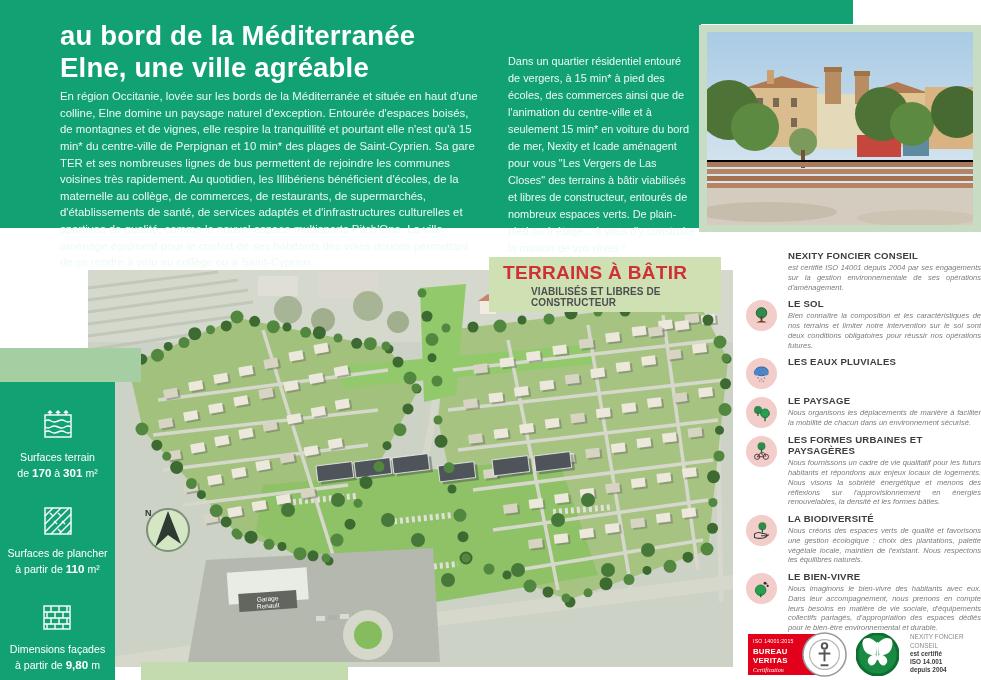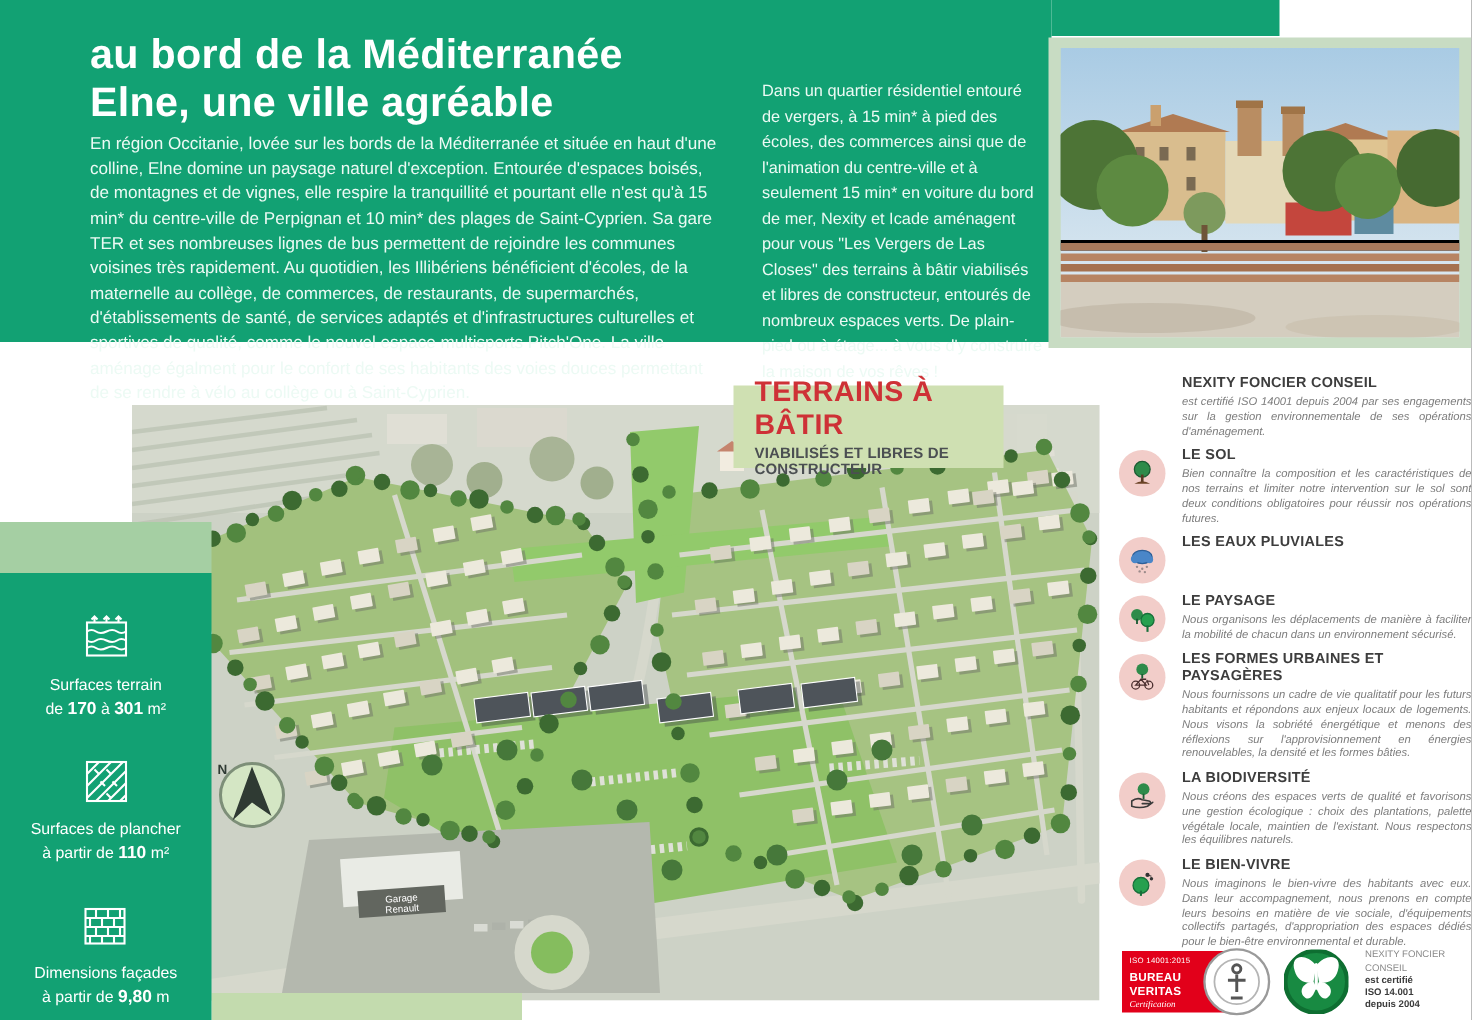--- a/index.html
+++ b/index.html
@@ -23,31 +23,31 @@
   .header-strip{left:701px;top:0;width:152px;height:24px;background:var(--green);}
   .page-title{left:60px;top:20px;font-size:27.5px;font-weight:bold;color:#fff;line-height:1.16;letter-spacing:.2px;}
   .intro{left:60px;top:88px;width:420px;font-size:11.4px;line-height:1.46;color:#ecfaf4;}
   .side-note{left:508px;top:53px;width:187px;font-size:10.9px;line-height:1.56;color:#ecfaf4;}
 
   
   .photo-frame{left:699px;top:25px;width:282px;height:207px;background:var(--photo-frame);padding:7px 8px;}
   .photo-frame svg{width:100%;height:100%;display:block;}
 
   
-  .banner{left:489px;top:257px;width:180px;height:55px;background:var(--banner-bg);display:flex;flex-direction:column;justify-content:center;padding-left:14px;z-index:6;}
+  .banner{left:489px;top:257px;width:232px;height:55px;background:var(--banner-bg);display:flex;flex-direction:column;justify-content:center;padding-left:14px;z-index:6;}
   .banner-title{color:var(--banner-red);font-size:19px;font-weight:bold;letter-spacing:.3px;}
-  .banner-sub{color:#4b4f52;font-size:10px;font-weight:bold;margin-top:2px;letter-spacing:.1px;}
+  .banner-sub{color:#4b4f52;font-size:10px;font-weight:bold;margin-top:2px;letter-spacing:.1px;margin-left:28px;}
 
   
   .map{left:88px;top:270px;width:645px;height:397px;z-index:1;}
   .map svg{width:100%;height:100%;display:block;}
 
   
   .pale-band{left:0;top:348px;width:141px;height:34px;background:var(--pale-band);z-index:4;}
-  .left-panel{left:0;top:382px;width:141px;height:298px;background:var(--green);z-index:4;
+  .left-panel{left:0;top:382px;width:115px;height:298px;background:var(--green);z-index:4;
     display:flex;flex-direction:column;align-items:center;padding-top:22px;gap:19px;}
   .spec{display:flex;flex-direction:column;align-items:center;}
   .spec-icon svg{width:40px;height:40px;display:block;}
   .spec-text{margin-top:7px;text-align:center;color:#fff;font-size:10.6px;line-height:1.32;}
   .spec-text b{font-size:11.6px;}
   .bottom-strip{left:141px;top:662px;width:207px;height:18px;background:#c3dbae;z-index:3;}
 
   
   .sidebar{left:746px;top:250px;width:235px;display:flex;flex-direction:column;gap:6px;justify-content:flex-end;}
   .section{display:flex;}

